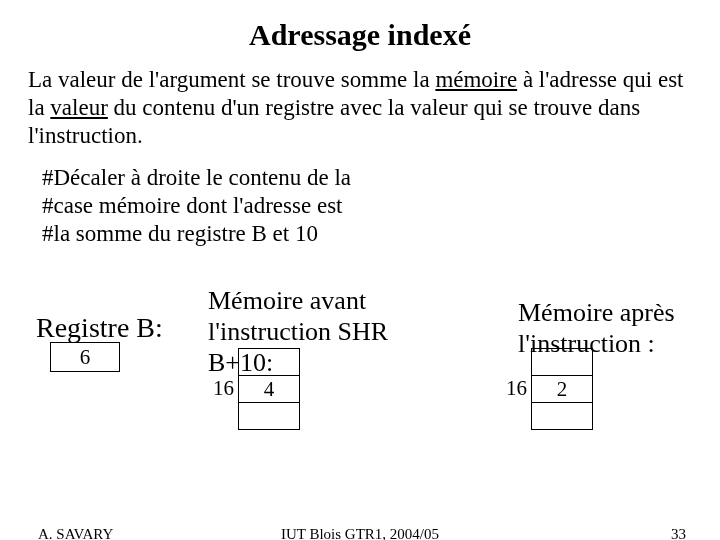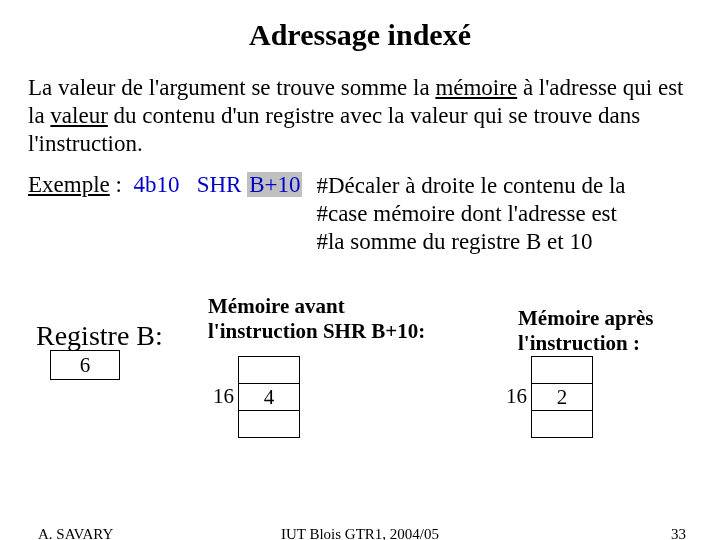--- a/index.html
+++ b/index.html
@@ -16,21 +16,21 @@
     padding: 10px 28px 0 28px;
     box-sizing: border-box;
     width: 720px;
     height: 540px;
     position: relative;
   }
   h1 {
     text-align: center;
     font-size: 30px;
     font-weight: bold;
-    margin: 8px 0 22px 0;
+    margin: 8px 0 14px 0;
   }
   .para {
     font-size: 23px;
     line-height: 1.22;
     margin: 0 0 14px 0;
   }
   .u { text-decoration: underline; }
   .example-line {
     font-size: 23px;
     margin-bottom: 4px;
@@ -67,23 +67,22 @@
     top: 56px;
     width: 68px;
     height: 28px;
     border: 1.5px solid #000;
     text-align: center;
     font-size: 21px;
     line-height: 28px;
   }
   .mem-label {
     position: absolute;
-    font-size: 21px;
+    font-size: 26px;
     line-height: 1.18;
-    font-weight: bold;
   }
   .mem-label.before { left: 180px; top: 0; width: 240px; }
   .mem-label.after  { left: 490px; top: 12px; width: 170px; }
   .mem-stack {
     position: absolute;
     top: 62px;
     border-radius: 29px;
   }
   .mem-stack.before { left: 210px; }
   .mem-stack.after  { left: 503px; }
@@ -124,23 +123,20 @@
 
 <div class="slide">
 
   <h1>Adressage indexé</h1>
 
   <p class="para">
     <span>La valeur de l'argument se trouve somme la </span><span class="u">mémoire</span><span> à l'adresse qui est la </span><span class="u">valeur</span><span> du contenu d'un registre avec la valeur qui se trouve dans l'instruction.</span>
   </p>
 
   <div class="row-ex">
-    <div class="example-line">
-      <span class="lbl">Exemple</span><span> : </span>&nbsp;<span class="code">4b10</span>&nbsp;&nbsp;&nbsp;<span class="code">SHR</span>&nbsp;<span class="code hl">B+10</span>
-    </div>
     <div class="comment-block">
       <div>#Décaler à droite le contenu de la</div>
       <div>#case mémoire dont l'adresse est</div>
       <div>#la somme du registre B et 10</div>
     </div>
   </div>
 
   <div class="mid">
     <div class="reg-label">Registre B:</div>
     <div class="reg-box">6</div>

